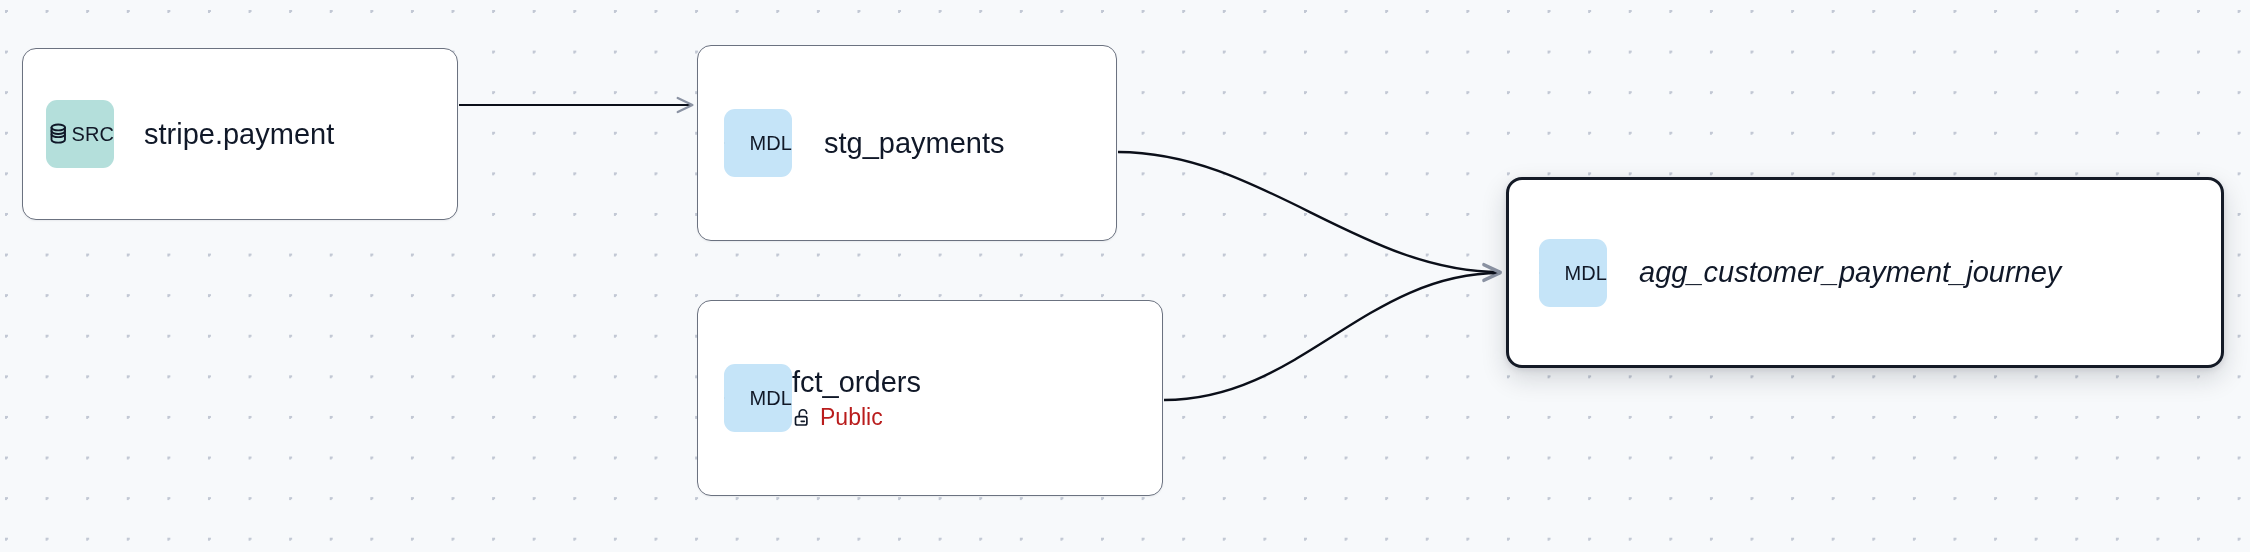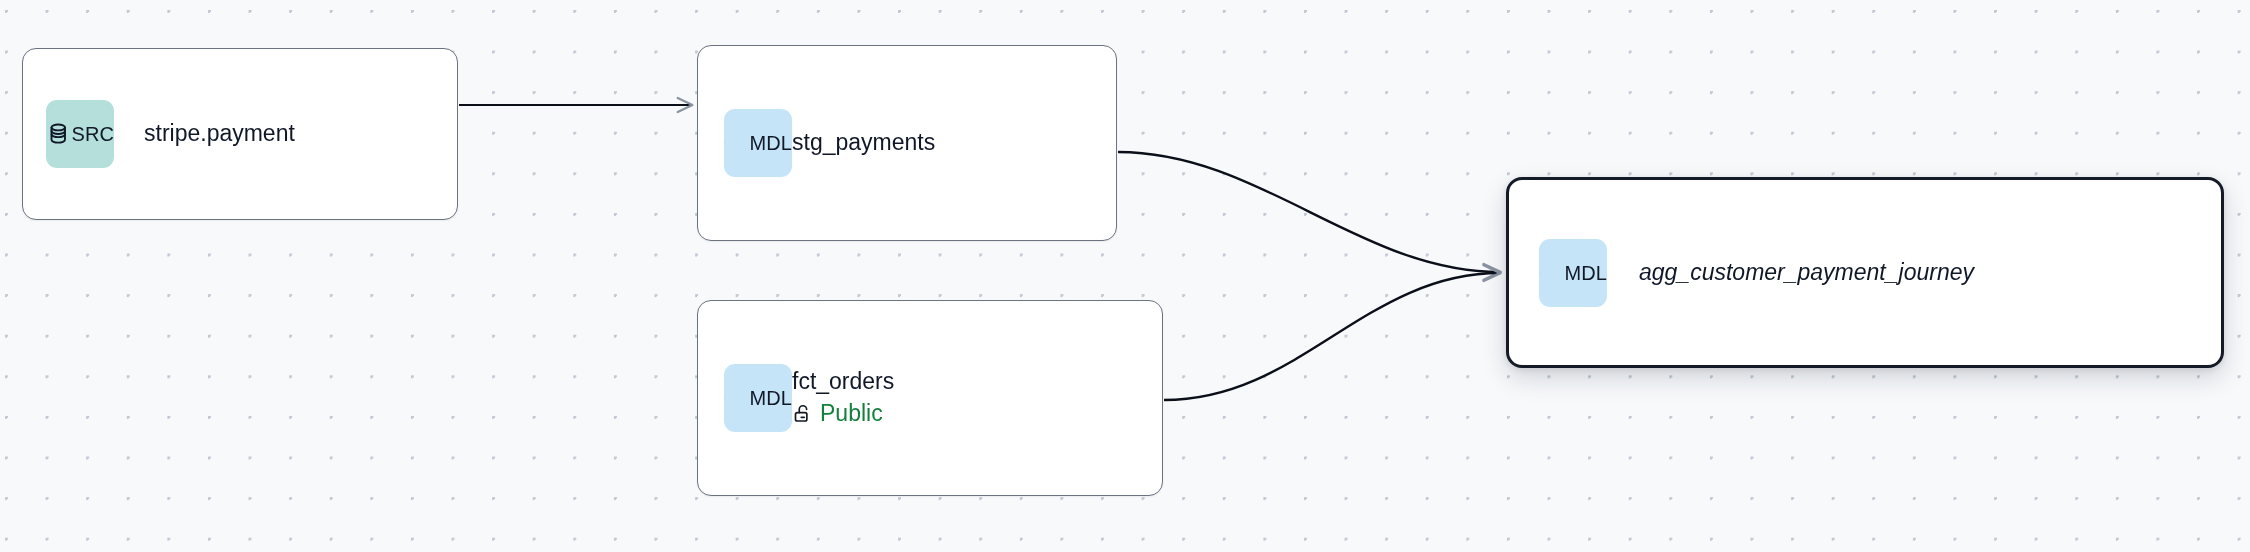--- a/index.html
+++ b/index.html
@@ -71,45 +71,45 @@
   }
 
   .node-body {
     display: flex;
     flex-direction: column;
     justify-content: center;
     gap: 6px;
   }
 
   .node-title {
-    font-size: 23px;
+    font-size: 29px;
     line-height: 1.12;
     color: #101828;
     white-space: nowrap;
     font-family: "Liberation Sans", sans-serif;
   }
 
   .node-sub {
     display: flex;
     align-items: center;
     gap: 7px;
     font-size: 23px;
     line-height: 1.1;
-    color: #15803d;
+    color: #b91c1c;
     white-space: nowrap;
   }
 
   .node-sub svg { display: block; flex: 0 0 auto; }
 
   
   #node-stripe-payment   { left: 22px;   top: 48px;  width: 436px; height: 172px; padding-left: 23px; }
   #node-stripe-payment .node-body { margin-left: 30px; }
 
   #node-stg-payments     { left: 697px;  top: 45px;  width: 420px; height: 196px; padding-left: 26px; }
-  #node-stg-payments .node-body { }
+  #node-stg-payments .node-body { margin-left: 32px; }
 
   #node-fct-orders       { left: 697px;  top: 300px; width: 466px; height: 196px; padding-left: 26px; }
   #node-fct-orders .node-body { }
 
   #node-agg-journey      { left: 1506px; top: 177px; width: 718px; height: 191px; padding-left: 30px; }
   #node-agg-journey .node-body { margin-left: 32px; font-style: italic; }
 </style>
 </head>
 <body>
 

